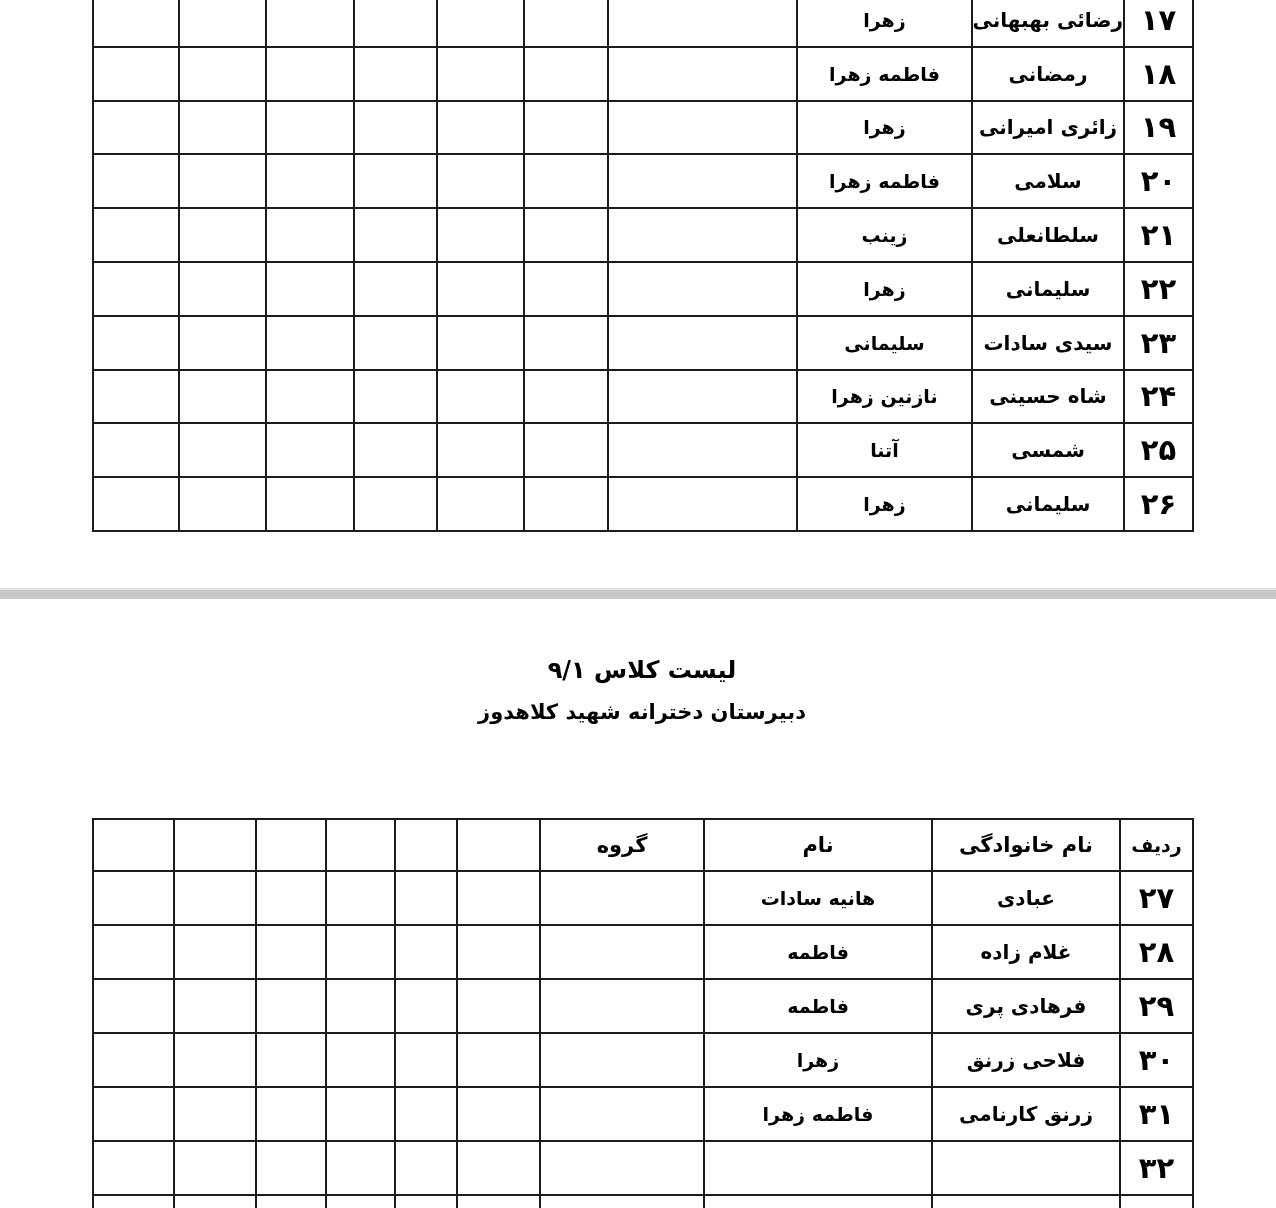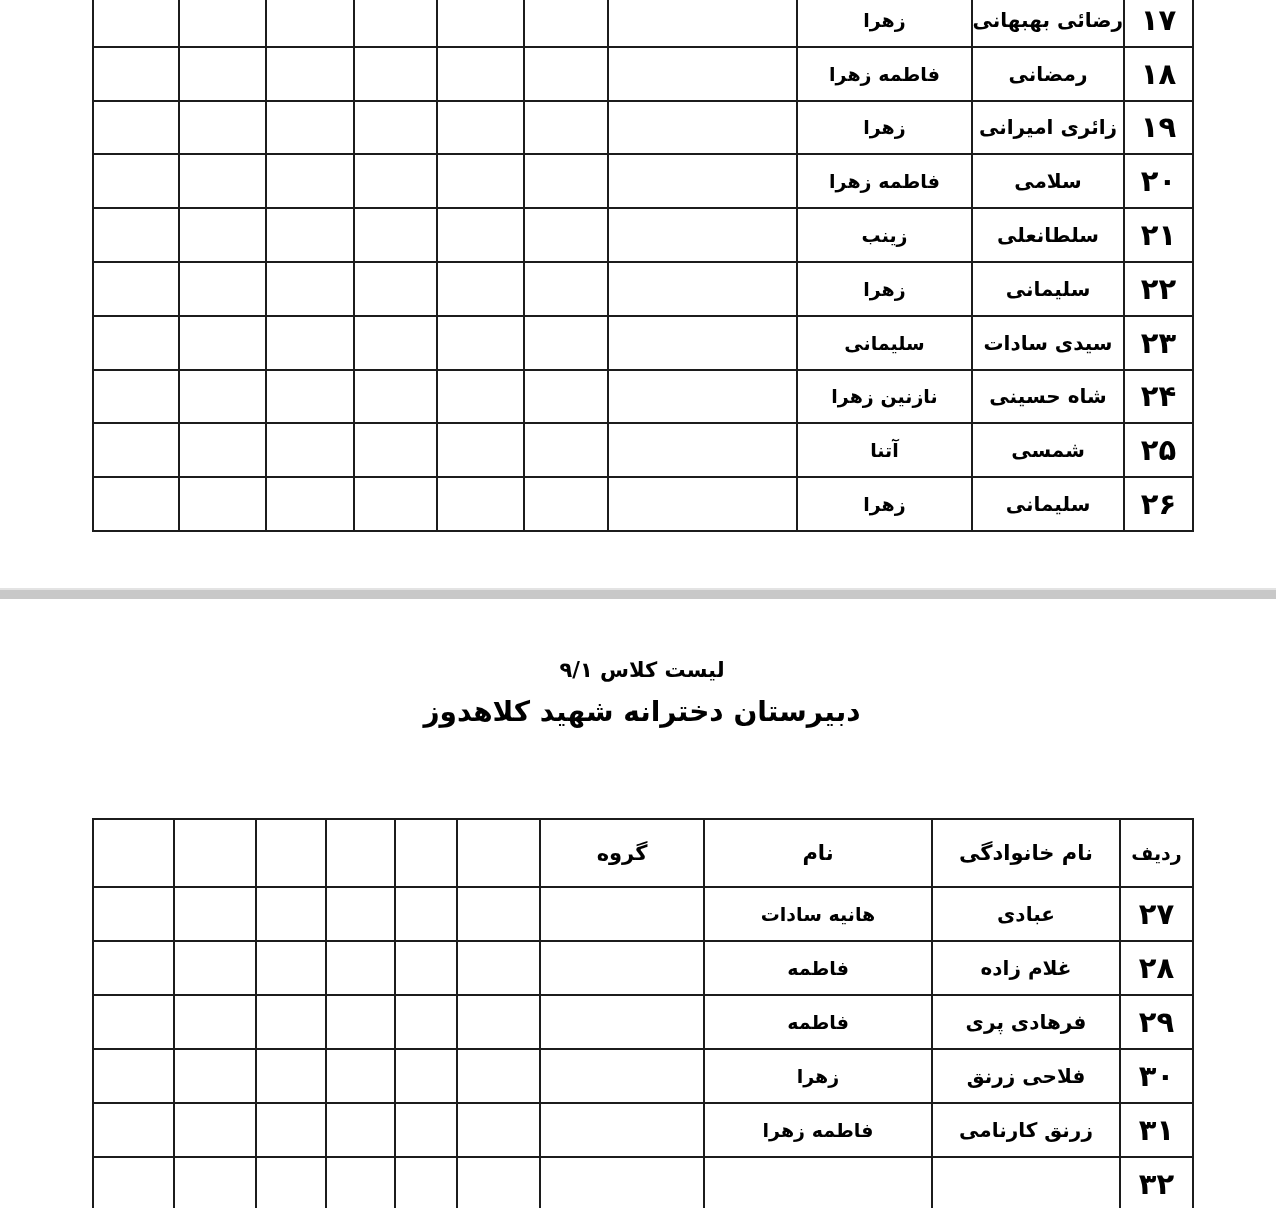--- a/index.html
+++ b/index.html
@@ -28,21 +28,21 @@
     text-align: center;
     vertical-align: middle;
     padding: 0;
     overflow: hidden;
     white-space: nowrap;
     box-sizing: border-box;
   }
   .tbl-top { left: 92px; top: -8px; width: 1100px; }
   .tbl-top tbody td { height: 53.8px; }
   .tbl-bottom { left: 92px; top: 818px; width: 1100px; }
-  .tbl-bottom thead th { height: 68px; }
+  .tbl-bottom thead th { height: 52px; }
   .tbl-bottom tbody td { height: 54px; }
 
   .c-no   { font-size: 29px; font-weight: 800; letter-spacing: 1px; }
   .c-sur  { font-size: 20px; font-weight: 700; }
   .c-name { font-size: 19px; font-weight: 700; }
   .c-grp  { font-weight: 700; }
   th.c-no   { font-size: 19px; font-weight: 800; }
   th.c-sur, th.c-name, th.c-grp { font-size: 21px; font-weight: 800; }
 
   .page-sep {
@@ -58,22 +58,22 @@
   .titles {
     position: absolute;
     left: 92px;
     top: 657px;
     width: 1100px;
     text-align: center;
     direction: rtl;
     font-weight: 800;
     color: #000000;
   }
-  .title-line1 { font-size: 21px; line-height: 26px; }
-  .title-line2 { font-size: 28px; line-height: 26px; margin-top: 16px; }
+  .title-line1 { font-size: 24px; line-height: 26px; }
+  .title-line2 { font-size: 21px; line-height: 26px; margin-top: 16px; }
 </style>
 </head>
 <body>
 
 <div class="page">
 
   <table class="tbl tbl-top" dir="rtl">
     <colgroup>
       <col style="width:69px">
       <col style="width:152px">

